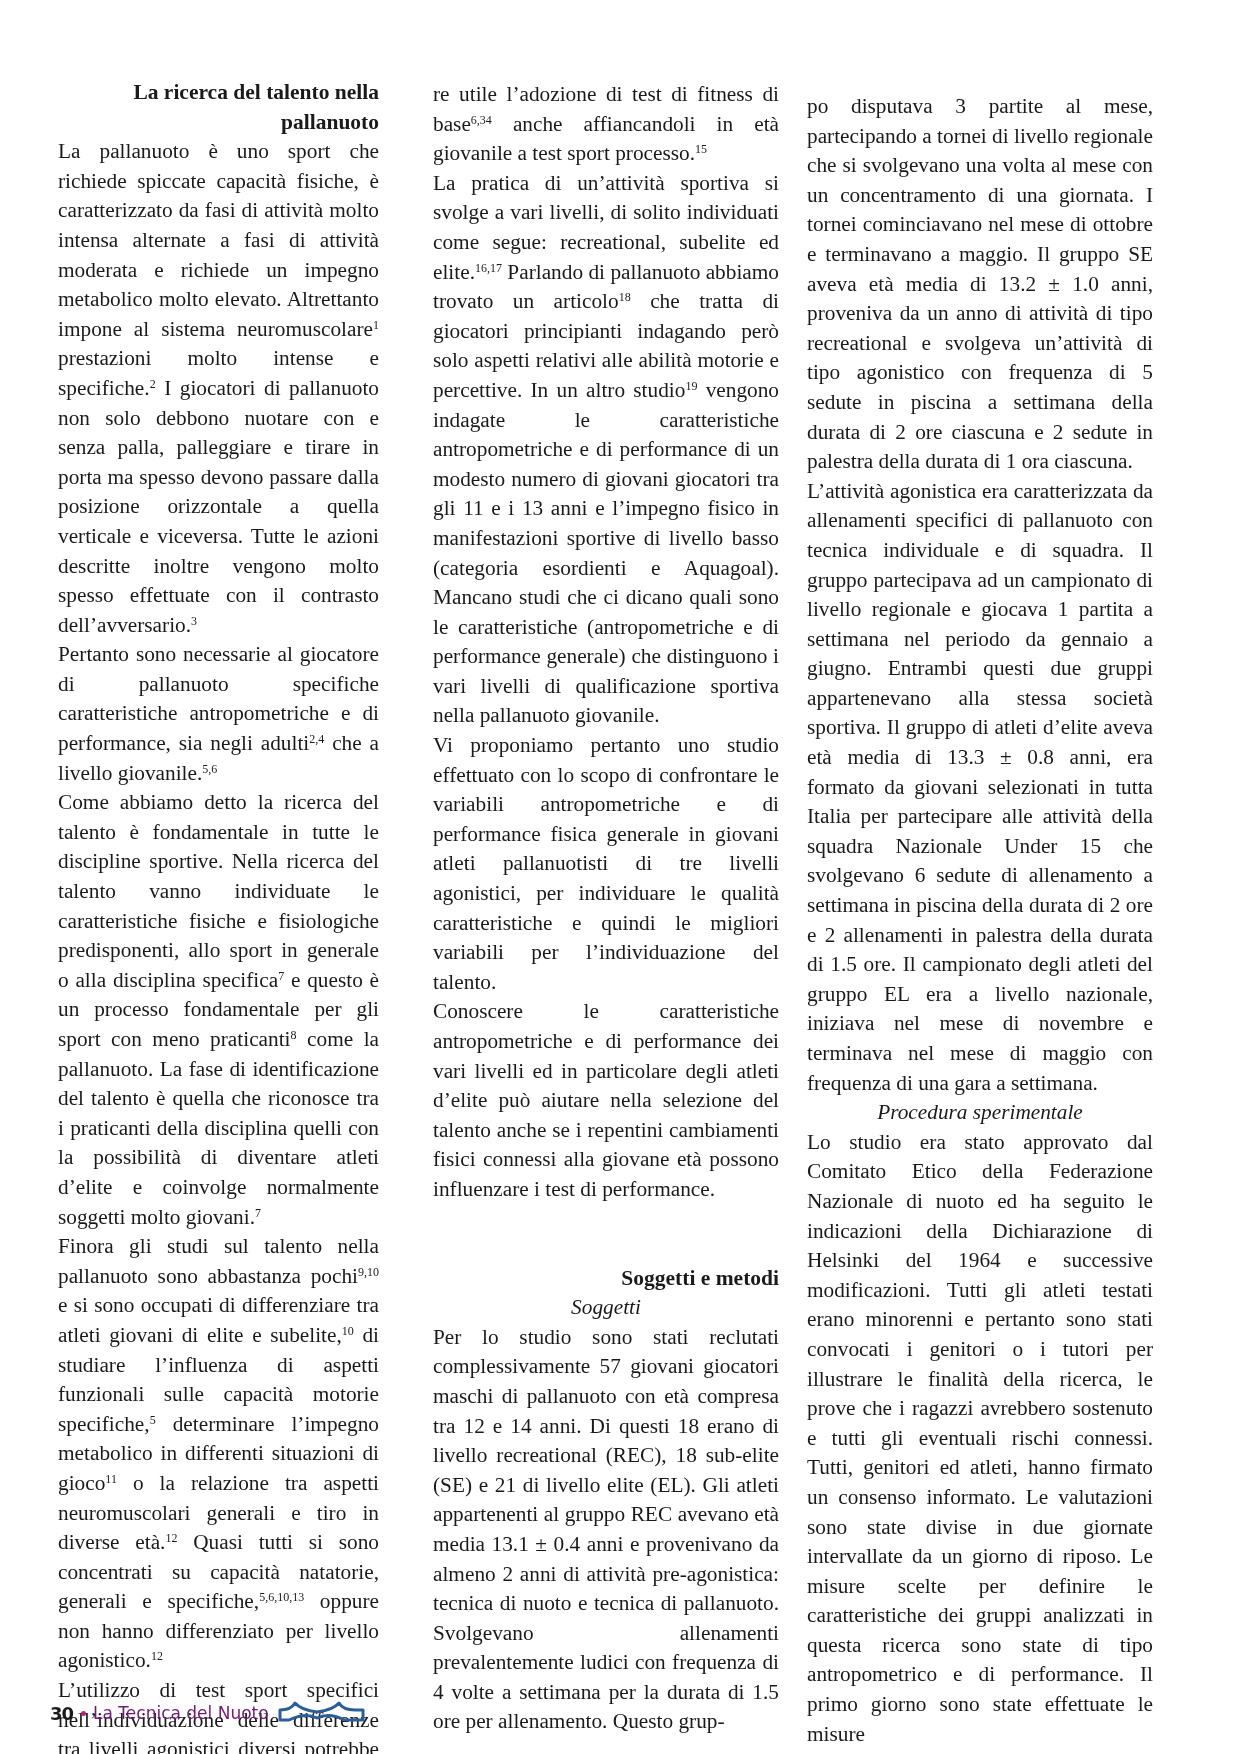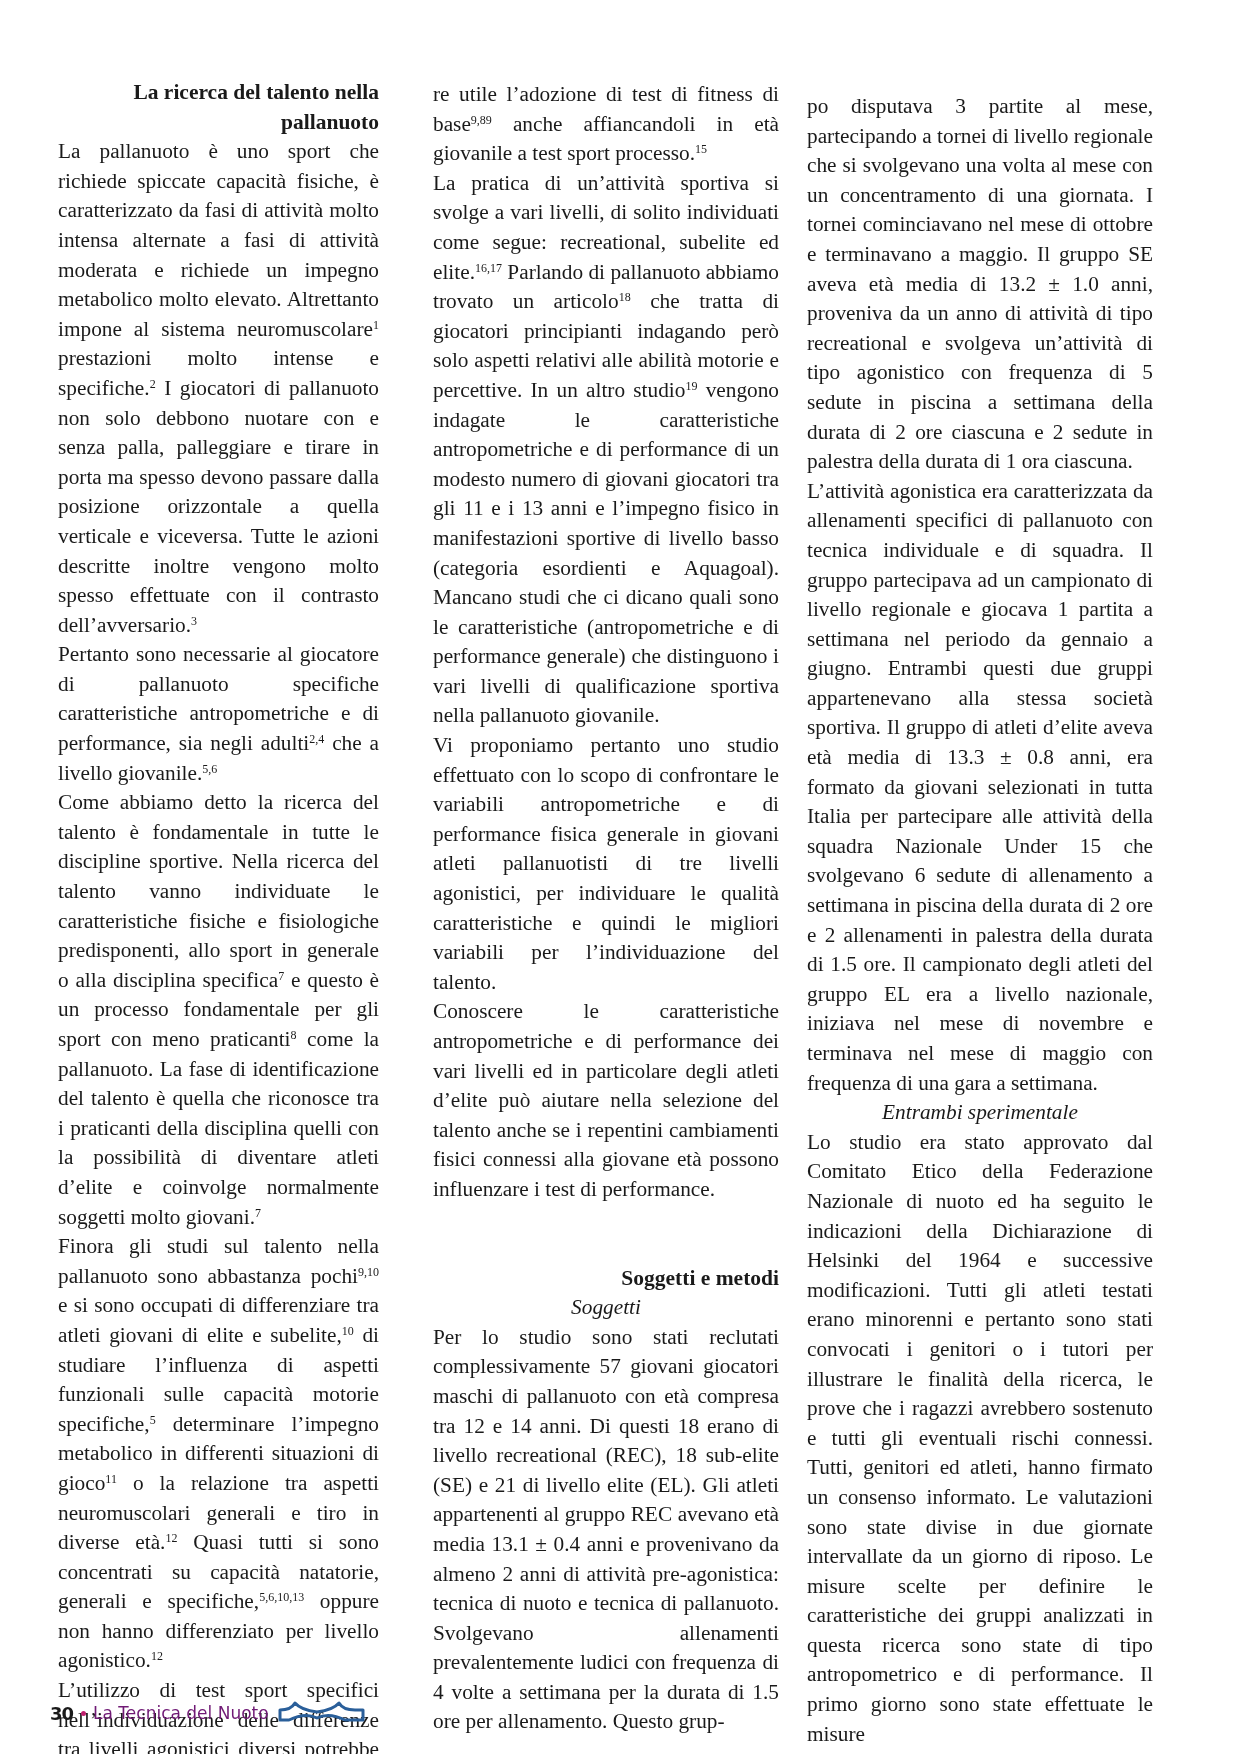--- a/index.html
+++ b/index.html
@@ -25,34 +25,34 @@
 <div id="col1" class="col">
   <div class="h-bold">La ricerca del talento nella pallanuoto</div>
   <p><span>La pallanuoto è uno sport che richiede spiccate capacità fisiche, è caratterizzato da fasi di attività molto intensa alternate a fasi di attività moderata e richiede un impegno metabolico molto elevato. Altrettanto impone al sistema neuromuscolare</span><sup>1</sup><span> prestazioni molto intense e specifiche.</span><sup>2</sup><span> I giocatori di pallanuoto non solo debbono nuotare con e senza palla, palleggiare e tirare in porta ma spesso devono passare dalla posizione orizzontale a quella verticale e viceversa. Tutte le azioni descritte inoltre vengono molto spesso effettuate con il contrasto dell’avversario.</span><sup>3</sup></p>
   <p><span>Pertanto sono necessarie al giocatore di pallanuoto specifiche caratteristiche antropometriche e di performance, sia negli adulti</span><sup>2,4</sup><span> che a livello giovanile.</span><sup>5,6</sup></p>
   <p><span>Come abbiamo detto la ricerca del talento è fondamentale in tutte le discipline sportive. Nella ricerca del talento vanno individuate le caratteristiche fisiche e fisiologiche predisponenti, allo sport in generale o alla disciplina specifica</span><sup>7</sup><span> e questo è un processo fondamentale per gli sport con meno praticanti</span><sup>8</sup><span> come la pallanuoto. La fase di identificazione del talento è quella che riconosce tra i praticanti della disciplina quelli con la possibilità di diventare atleti d’elite e coinvolge normalmente soggetti molto giovani.</span><sup>7</sup></p>
   <p><span>Finora gli studi sul talento nella pallanuoto sono abbastanza pochi</span><sup>9,10</sup><span> e si sono occupati di differenziare tra atleti giovani di elite e subelite,</span><sup>10</sup><span> di studiare l’influenza di aspetti funzionali sulle capacità motorie specifiche,</span><sup>5</sup><span> determinare l’impegno metabolico in differenti situazioni di gioco</span><sup>11</sup><span> o la relazione tra aspetti neuromuscolari generali e tiro in diverse età.</span><sup>12</sup><span> Quasi tutti si sono concentrati su capacità natatorie, generali e specifiche,</span><sup>5,6,10,13</sup><span> oppure non hanno differenziato per livello agonistico.</span><sup>12</sup></p>
   <p><span>L’utilizzo di test sport specifici nell’individuazione delle differenze tra livelli agonistici diversi potrebbe essere fortemente influenzato dalla diversa storia sportiva e dalle diverse abilità motorie specifiche e per questo può risulta-</span></p>
 </div>
 
 <div id="col2" class="col">
-  <p><span>re utile l’adozione di test di fitness di base</span><sup>9,89</sup><span> anche affiancandoli in età giovanile a test sport processo.</span><sup>15</sup></p>
+  <p><span>re utile l’adozione di test di fitness di base</span><sup>6,34</sup><span> anche affiancandoli in età giovanile a test sport processo.</span><sup>15</sup></p>
   <p><span>La pratica di un’attività sportiva si svolge a vari livelli, di solito individuati come segue: recreational, subelite ed elite.</span><sup>16,17</sup><span> Parlando di pallanuoto abbiamo trovato un articolo</span><sup>18</sup><span> che tratta di giocatori principianti indagando però solo aspetti relativi alle abilità motorie e percettive. In un altro studio</span><sup>19</sup><span> vengono indagate le caratteristiche antropometriche e di performance di un modesto numero di giovani giocatori tra gli 11 e i 13 anni e l’impegno fisico in manifestazioni sportive di livello basso (categoria esordienti e Aquagoal). Mancano studi che ci dicano quali sono le caratteristiche (antropometriche e di performance generale) che distinguono i vari livelli di qualificazione sportiva nella pallanuoto giovanile.</span></p>
   <p>Vi proponiamo pertanto uno studio effettuato con lo scopo di confrontare le variabili antropometriche e di performance fisica generale in giovani atleti pallanuotisti di tre livelli agonistici, per individuare le qualità caratteristiche e quindi le migliori variabili per l’individuazione del talento.</p>
   <p>Conoscere le caratteristiche antropometriche e di performance dei vari livelli ed in particolare degli atleti d’elite può aiutare nella selezione del talento anche se i repentini cambiamenti fisici connessi alla giovane età possono influenzare i test di performance.</p>
   <div class="gap"></div>
   <div class="h-bold">Soggetti e metodi</div>
   <div class="h-ital">Soggetti</div>
   <p>Per lo studio sono stati reclutati complessivamente 57 giovani giocatori maschi di pallanuoto con età compresa tra 12 e 14 anni. Di questi 18 erano di livello recreational (REC), 18 sub-elite (SE) e 21 di livello elite (EL). Gli atleti appartenenti al gruppo REC avevano età media 13.1 ± 0.4 anni e provenivano da almeno 2 anni di attività pre-agonistica: tecnica di nuoto e tecnica di pallanuoto. Svolgevano allenamenti prevalentemente ludici con frequenza di 4 volte a settimana per la durata di 1.5 ore per allenamento. Questo grup-</p>
 </div>
 
 <div id="col3" class="col">
   <p>po disputava 3 partite al mese, partecipando a tornei di livello regionale che si svolgevano una volta al mese con un concentramento di una giornata. I tornei cominciavano nel mese di ottobre e terminavano a maggio. Il gruppo SE aveva età media di 13.2 ± 1.0 anni, proveniva da un anno di attività di tipo recreational e svolgeva un’attività di tipo agonistico con frequenza di 5 sedute in piscina a settimana della durata di 2 ore ciascuna e 2 sedute in palestra della durata di 1 ora ciascuna.</p>
   <p>L’attività agonistica era caratterizzata da allenamenti specifici di pallanuoto con tecnica individuale e di squadra. Il gruppo partecipava ad un campionato di livello regionale e giocava 1 partita a settimana nel periodo da gennaio a giugno. Entrambi questi due gruppi appartenevano alla stessa società sportiva. Il gruppo di atleti d’elite aveva età media di 13.3 ± 0.8 anni, era formato da giovani selezionati in tutta Italia per partecipare alle attività della squadra Nazionale Under 15 che svolgevano 6 sedute di allenamento a settimana in piscina della durata di 2 ore e 2 allenamenti in palestra della durata di 1.5 ore. Il campionato degli atleti del gruppo EL era a livello nazionale, iniziava nel mese di novembre e terminava nel mese di maggio con frequenza di una gara a settimana.</p>
-  <div class="h-ital">Entrambi sperimentale</div>
+  <div class="h-ital">Procedura sperimentale</div>
   <p>Lo studio era stato approvato dal Comitato Etico della Federazione Nazionale di nuoto ed ha seguito le indicazioni della Dichiarazione di Helsinki del 1964 e successive modificazioni. Tutti gli atleti testati erano minorenni e pertanto sono stati convocati i genitori o i tutori per illustrare le finalità della ricerca, le prove che i ragazzi avrebbero sostenuto e tutti gli eventuali rischi connessi. Tutti, genitori ed atleti, hanno firmato un consenso informato. Le valutazioni sono state divise in due giornate intervallate da un giorno di riposo. Le misure scelte per definire le caratteristiche dei gruppi analizzati in questa ricerca sono state di tipo antropometrico e di performance. Il primo giorno sono state effettuate le misure</p>
 </div>
 
 <div class="footer">
   <span class="pg">30</span>
   <span class="dot"></span>
   <span class="mag">La Tecnica del Nuoto</span>
   <svg class="logo" viewBox="0 0 90 26">
     <path d="M3 10 L3 20 L12 20 Q28 12 40 18 Q52 12 68 20 L86 20 L86 10 L78 10 Q66 10 62 3 Q56 10 40 12 Q24 10 18 3 Q14 10 3 10 Z" fill="none" stroke="#2a5f9a" stroke-width="3" stroke-linejoin="round"></path>
   </svg>

